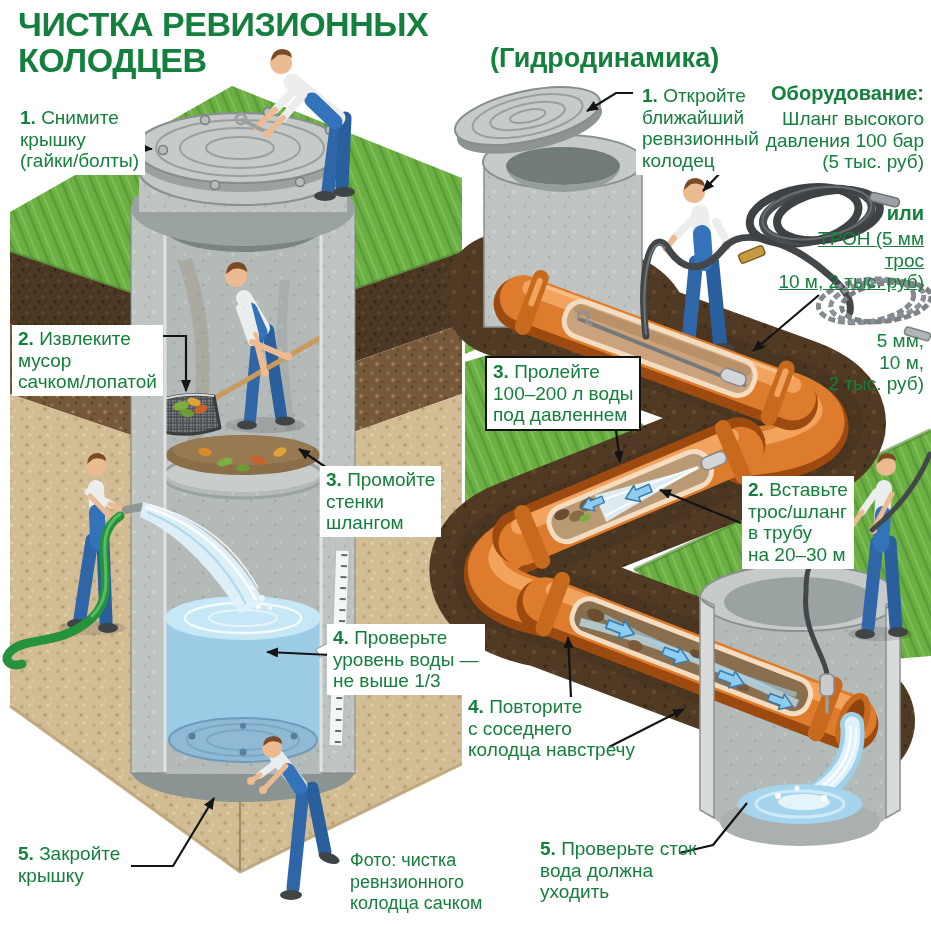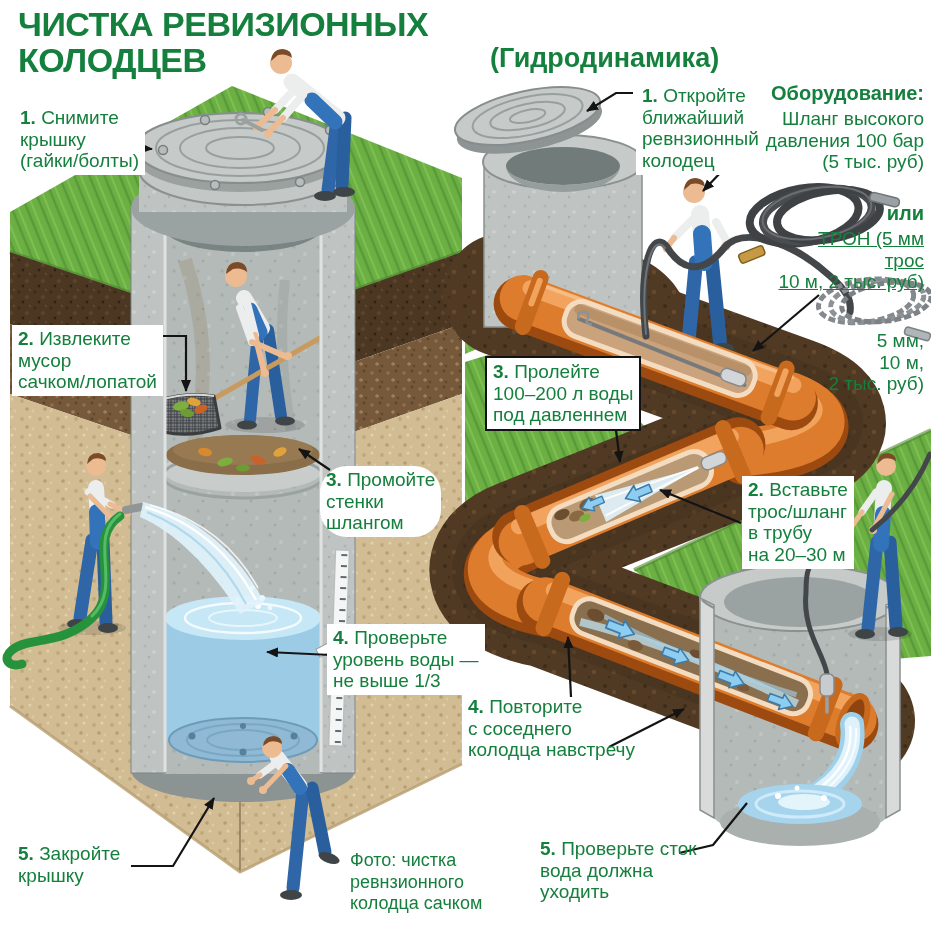--- a/index.html
+++ b/index.html
@@ -473,21 +473,21 @@
 КОЛОДЦЕВ</h1>
 
 <div class="sub" style="left:490px;top:44px;font-size:27px;font-weight:bold;">(Гидродинамика)</div>
 
 <div class="lbl" style="left:14px;top:104px;"><b>1.</b> <span>Снимите
 крышку
 (гайки/болты)</span></div>
 <div class="lbl" style="left:12px;top:302px;margin-top:23px;"><b>2.</b> <span>Извлеките
 мусор
 сачком/лопатой</span></div>
-<div class="lbl" style="left:320px;top:466px;border-radius:27px;"><b>3.</b> <span>Промойте
+<div class="lbl" style="left:320px;top:466px;"><b>3.</b> <span>Промойте
 стенки
 шлангом</span></div>
 <div class="lbl" style="left:327px;top:624px;"><b>4.</b> <span>Проверьте
 уровень воды —
 не выше 1/3</span></div>
 <div class="lbl nobg" style="left:18px;top:843px;"><b>5.</b> <span>Закройте
 крышку</span></div>
 <div class="cap" style="left:350px;top:850px;">Фото: чистка
 ревнзионного
 колодца сачком</div>

